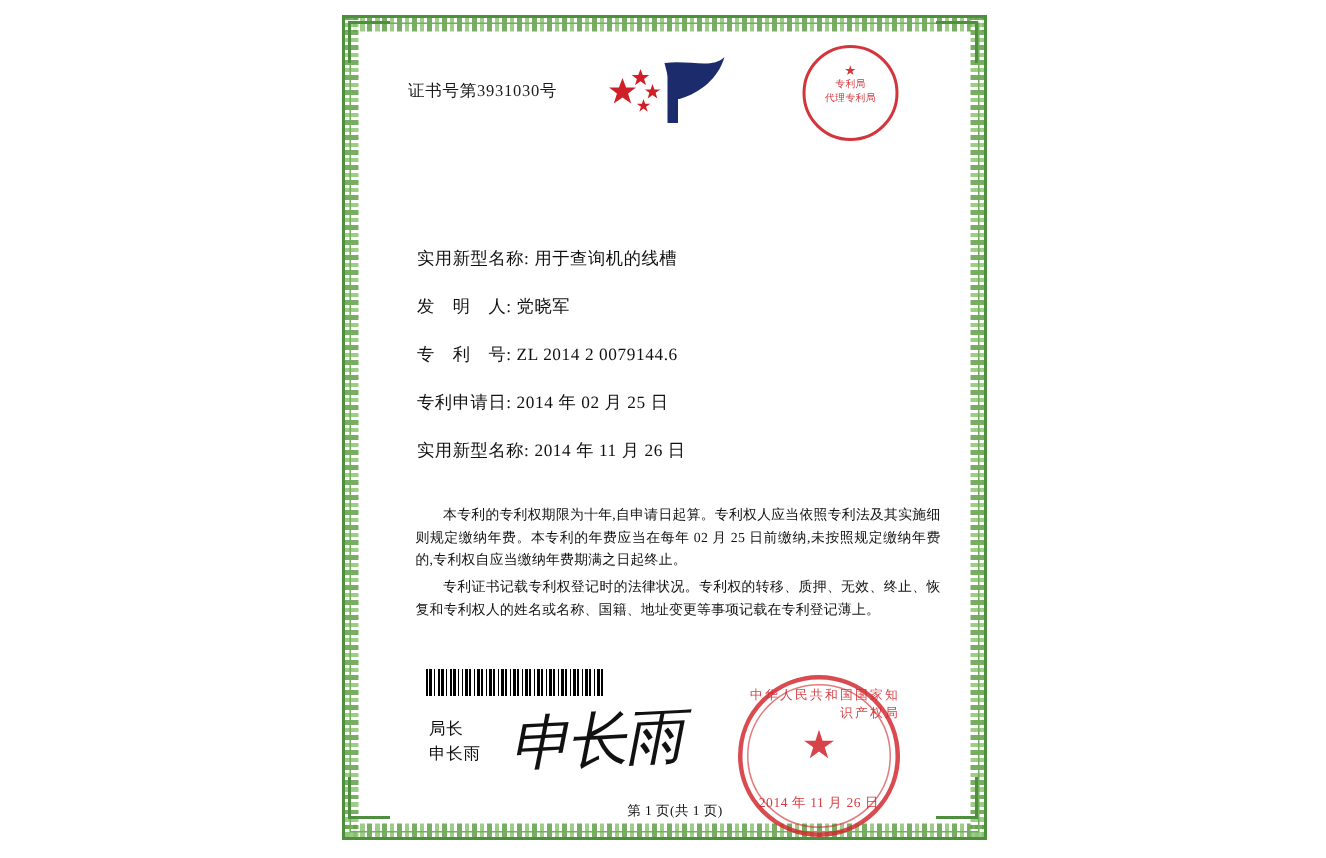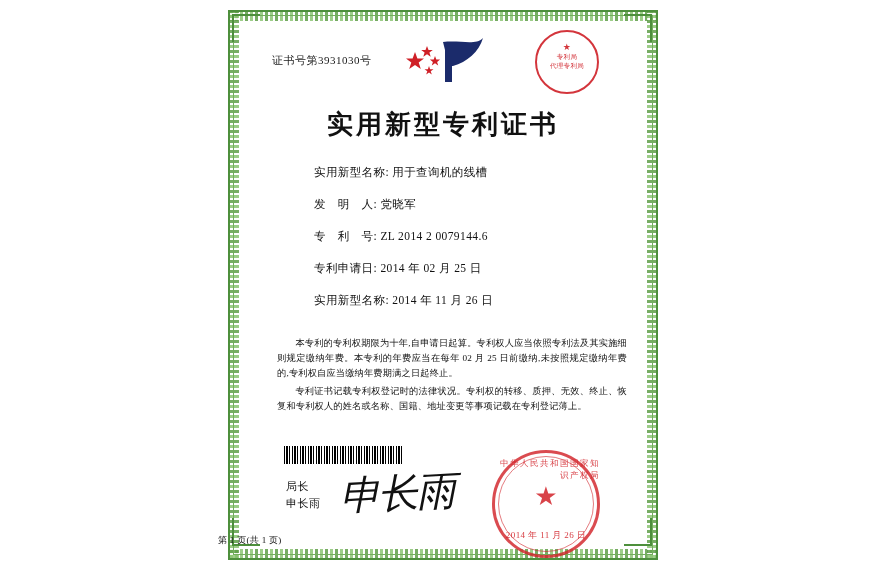--- a/index.html
+++ b/index.html
@@ -147,21 +147,20 @@
     left: 278px;
     top: 165px;
     width: 350px;
   }
   .field-row {
     font-size: 11.5px;
     color: #111111;
     margin-bottom: 17px;
     letter-spacing: 0.4px;
     white-space: nowrap;
-    margin-left: 36px;
   }
   .field-label {
     display: inline;
   }
   .field-value {
     display: inline;
   }
 
   
   .body-text {
@@ -268,23 +267,24 @@
     text-align: center;
     color: #d2232a;
     font-size: 9px;
     letter-spacing: 0.4px;
     opacity: 0.88;
   }
 
   
   .page-footer {
     position: absolute;
-    left: 218px;
+    left: 240px;
     top: 534px;
     width: 420px;
+    text-align: center;
     font-size: 9px;
     color: #111111;
     letter-spacing: 0.3px;
   }
 </style>
 </head>
 <body>
 
 <div id="certificate">
 
@@ -311,21 +311,20 @@
       <polygon points="24,30 25.1,33.2 28.5,33.2 25.7,35.2 26.8,38.5 24,36.4 21.2,38.5 22.3,35.2 19.5,33.2 22.9,33.2" fill="#cf2027"></polygon>
     </svg>
   </div>
 
   <div class="seal-top">
     <span class="star">★</span>
     <span>专利局</span><br>
     <span>代理专利局</span>
   </div>
 
-  <div class="title">实用新型专利证书</div>
 
   <div class="fields">
     <div class="field-row">
       <span class="field-label">实用新型名称:</span>
       <span class="field-value">用于查询机的线槽</span>
     </div>
     <div class="field-row">
       <span class="field-label">发　明　人:</span>
       <span class="field-value">党晓军</span>
     </div>

